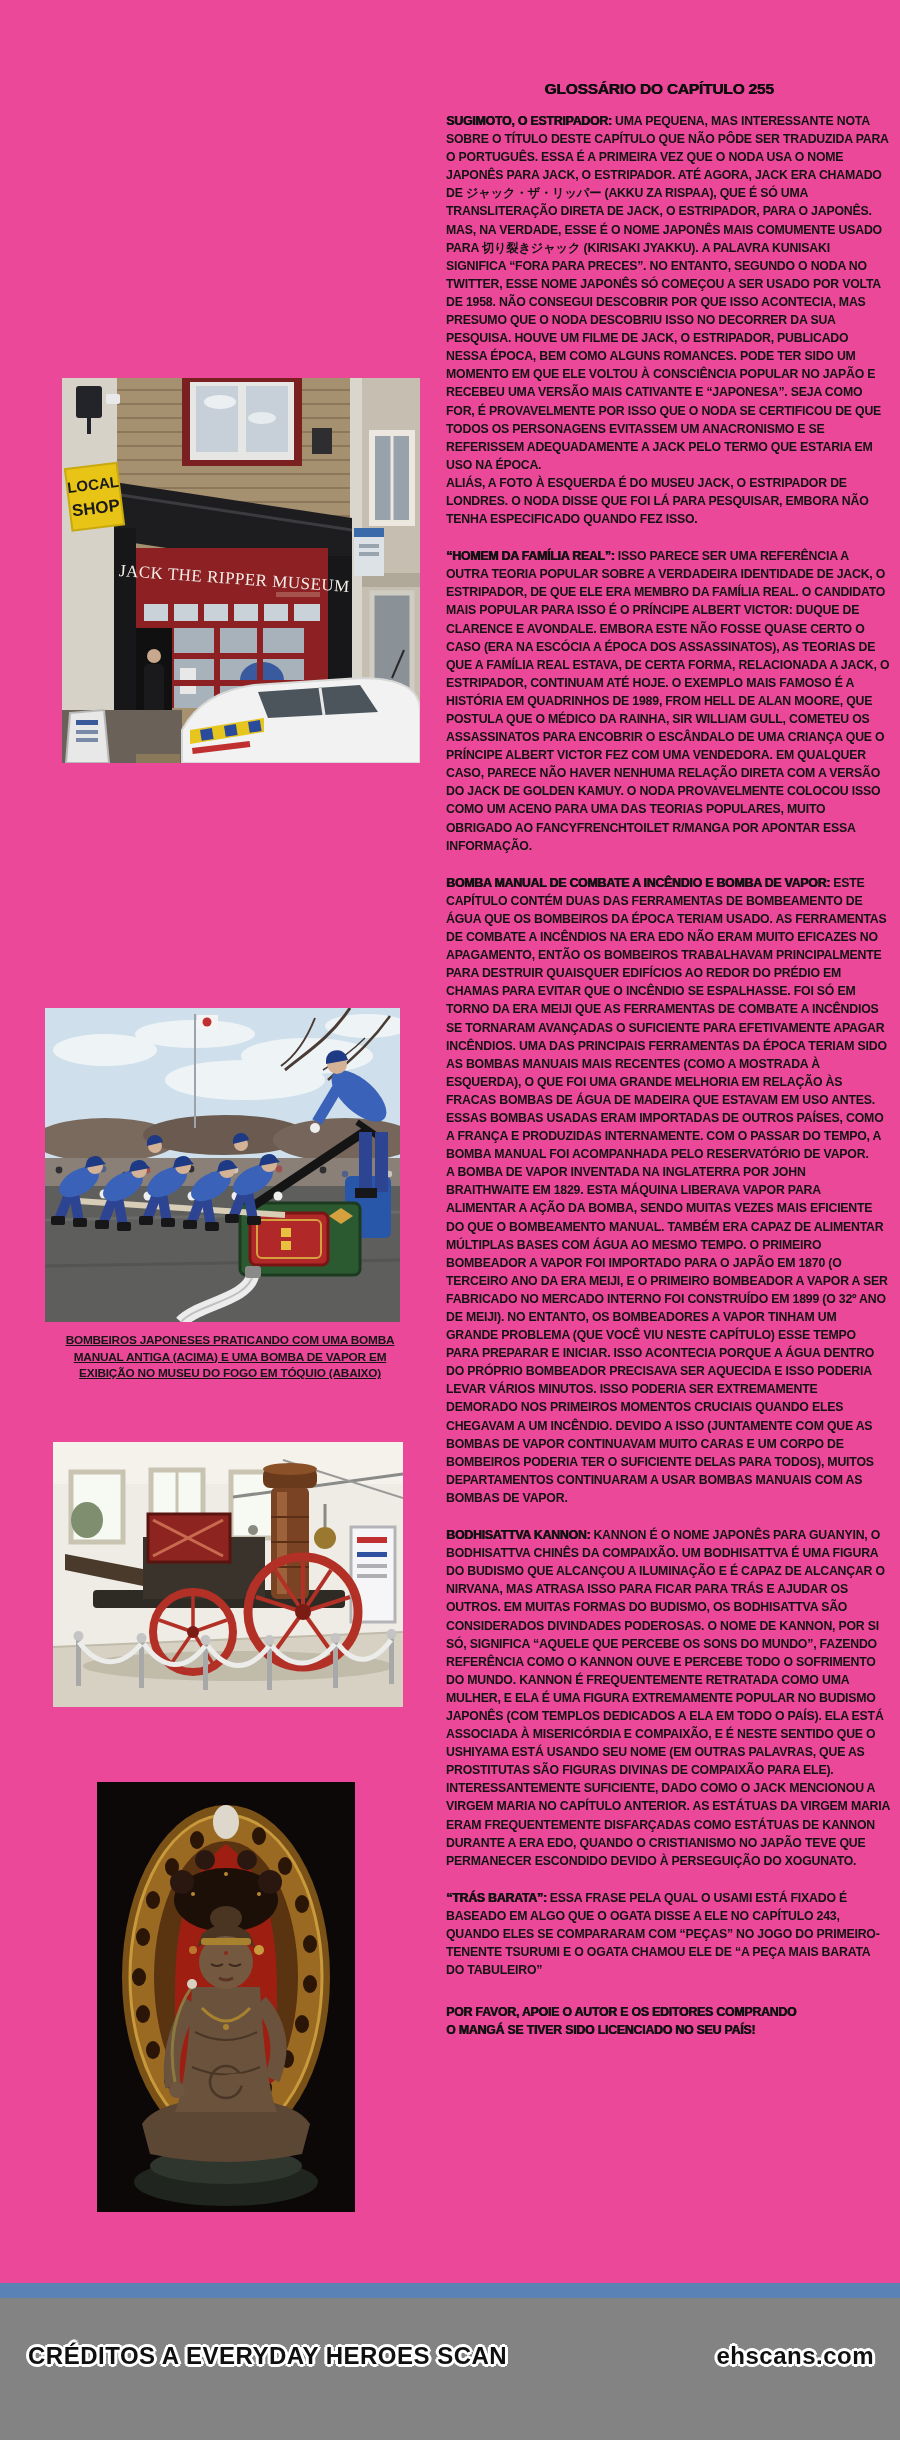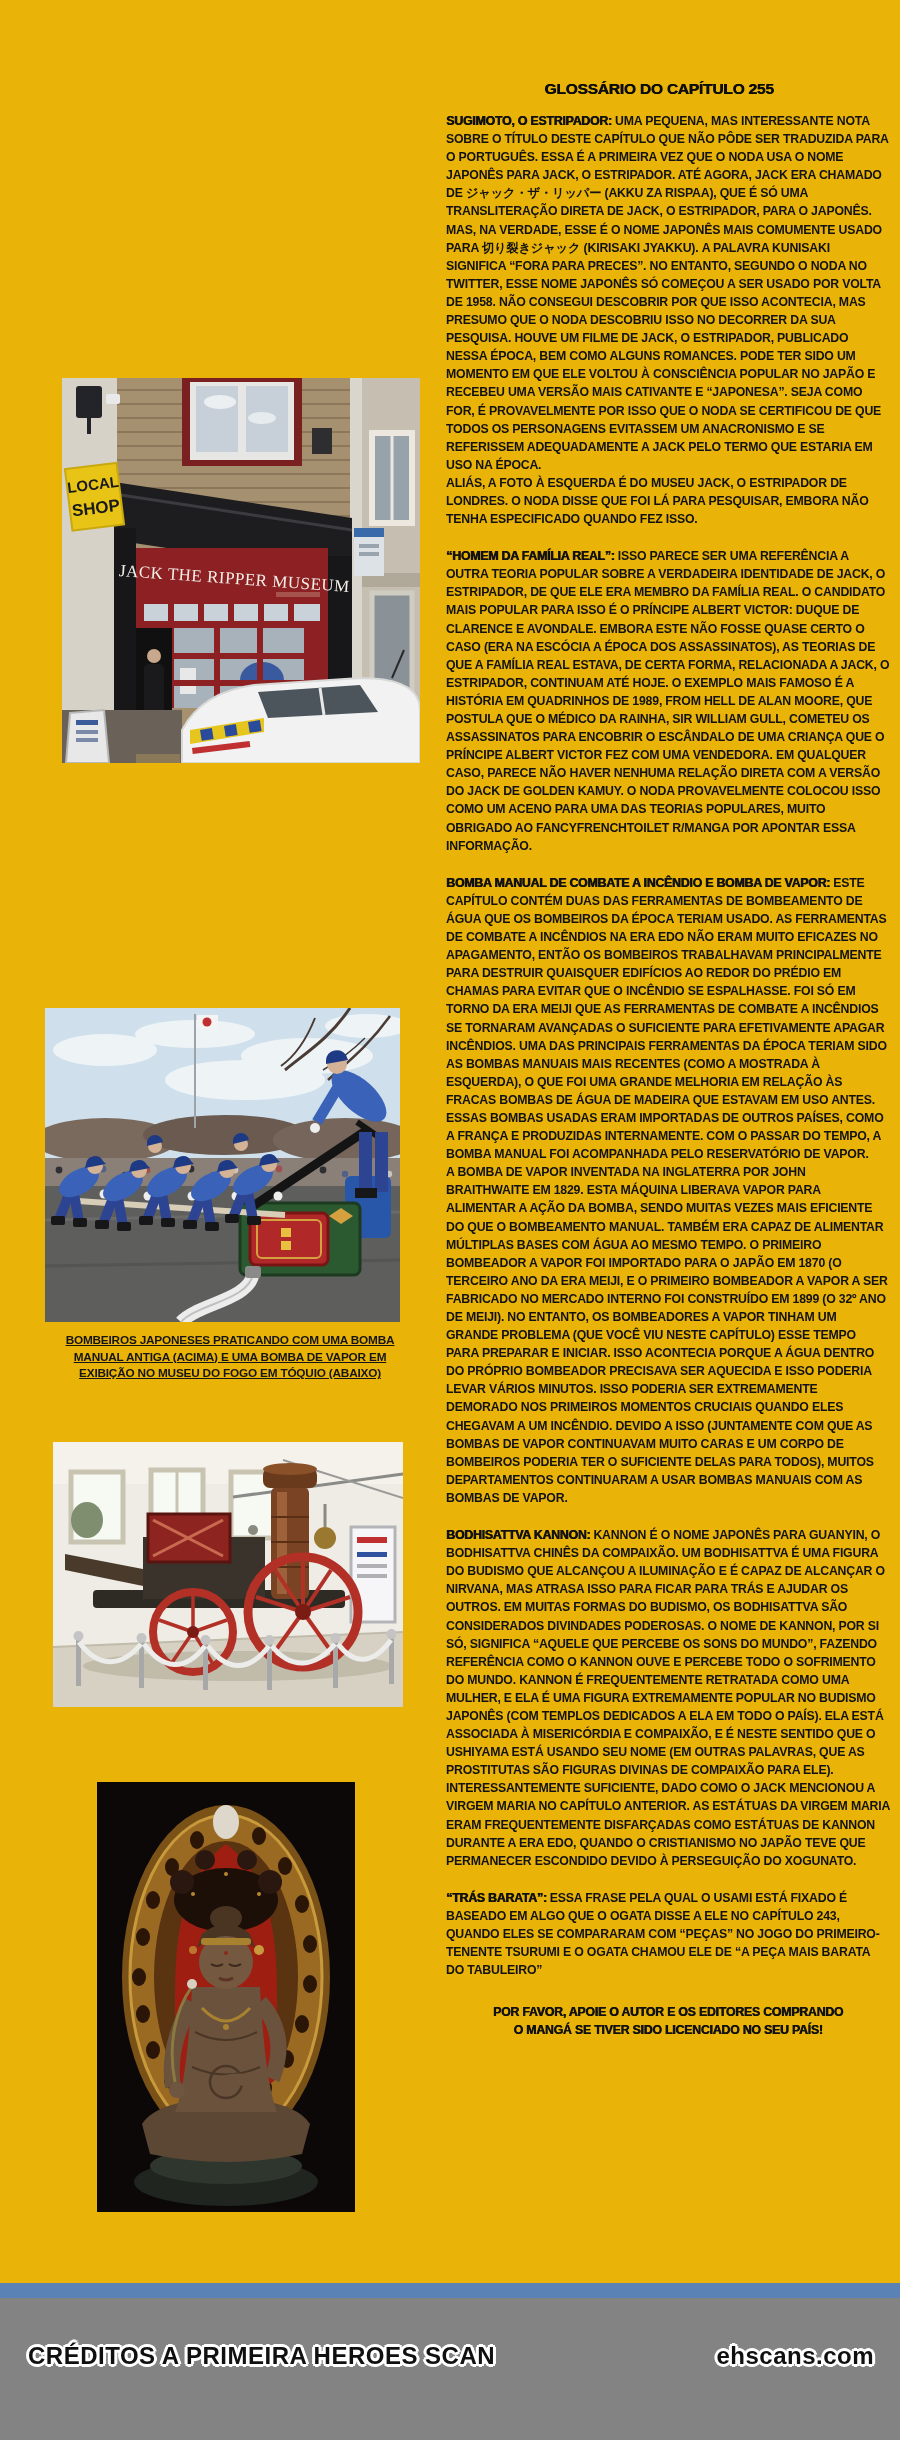--- a/index.html
+++ b/index.html
@@ -1,26 +1,26 @@
 <!DOCTYPE html>
 <html><head>
 <meta charset="utf-8">
 <style>
   html,body{margin:0;padding:0;background:#fff;}
-  #page{position:relative;width:900px;height:2440px;background:#eab308;overflow:hidden;
+  #page{position:relative;width:900px;height:2440px;background:#ec4899;overflow:hidden;
         font-family:"Liberation Sans",sans-serif;color:#111;}
   
   .page-title{position:absolute;left:430px;top:80px;width:458px;text-align:center;
         font-size:15.5px;font-weight:700;letter-spacing:-0.2px;color:#0d0d0d;
         text-shadow:0.6px 0 0 #0d0d0d;}
   .textcol{position:absolute;left:430px;top:112px;width:460px;font-size:12.3px;
         line-height:18.1px;font-weight:700;letter-spacing:-0.2px;color:#121212;}
   .textcol p{margin:0 0 19px 16px;white-space:pre-line;}
   .sec-heading{text-shadow:0.7px 0 0 #0d0d0d;}
-  .support{text-align:center;margin-top:24px !important;text-shadow:0.6px 0 0 #0d0d0d;}
+  .support{text-align:left;margin-top:24px !important;text-shadow:0.6px 0 0 #0d0d0d;}
   
   .photo{position:absolute;display:block;}
   .caption{position:absolute;left:38px;top:1332px;width:384px;text-align:center;
         font-size:11.8px;line-height:16.6px;font-weight:700;letter-spacing:-0.2px;
         white-space:pre-line;color:#151515;text-decoration:underline;}
   
   .footer-accent{position:absolute;left:0;top:2283px;width:900px;height:15px;background:#5b82b5;}
   .footer-bar{position:absolute;left:0;top:2298px;width:900px;height:142px;background:#838383;}
   .footer-text{position:absolute;top:2342px;font-size:24px;font-weight:700;color:#101010;
         letter-spacing:0.5px;
@@ -442,16 +442,16 @@
     <ellipse cx="129" cy="136" rx="16" ry="12" fill="#4a3522"></ellipse>
     <rect x="104" y="156" width="50" height="7" rx="3" fill="#a8822e"></rect>
     <circle cx="129" cy="171" r="2" fill="#8a2a1a"></circle>
     <path d="M114,182 q6,4 12,0" stroke="#3a281c" stroke-width="2" fill="none"></path>
     <path d="M132,182 q6,4 12,0" stroke="#3a281c" stroke-width="2" fill="none"></path>
     <path d="M122,196 q7,4 14,0" stroke="#5a3424" stroke-width="3" fill="none"></path>
   </svg>
 
   <div class="footer-accent"></div>
   <div class="footer-bar"></div>
-  <div class="footer-text footer-credits">CRÉDITOS A PRIMEIRA HEROES SCAN</div>
+  <div class="footer-text footer-credits">CRÉDITOS A EVERYDAY HEROES SCAN</div>
   <div class="footer-text footer-site">ehscans.com</div>
 
 </div>
 
 </body></html>

